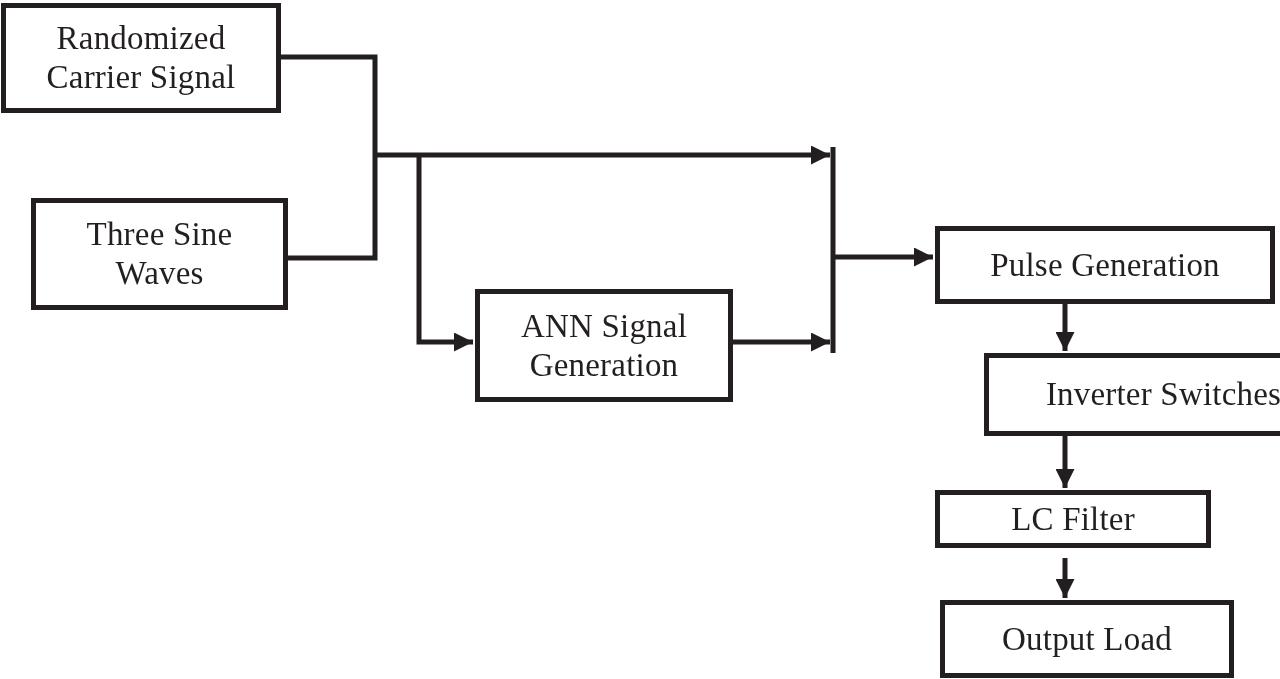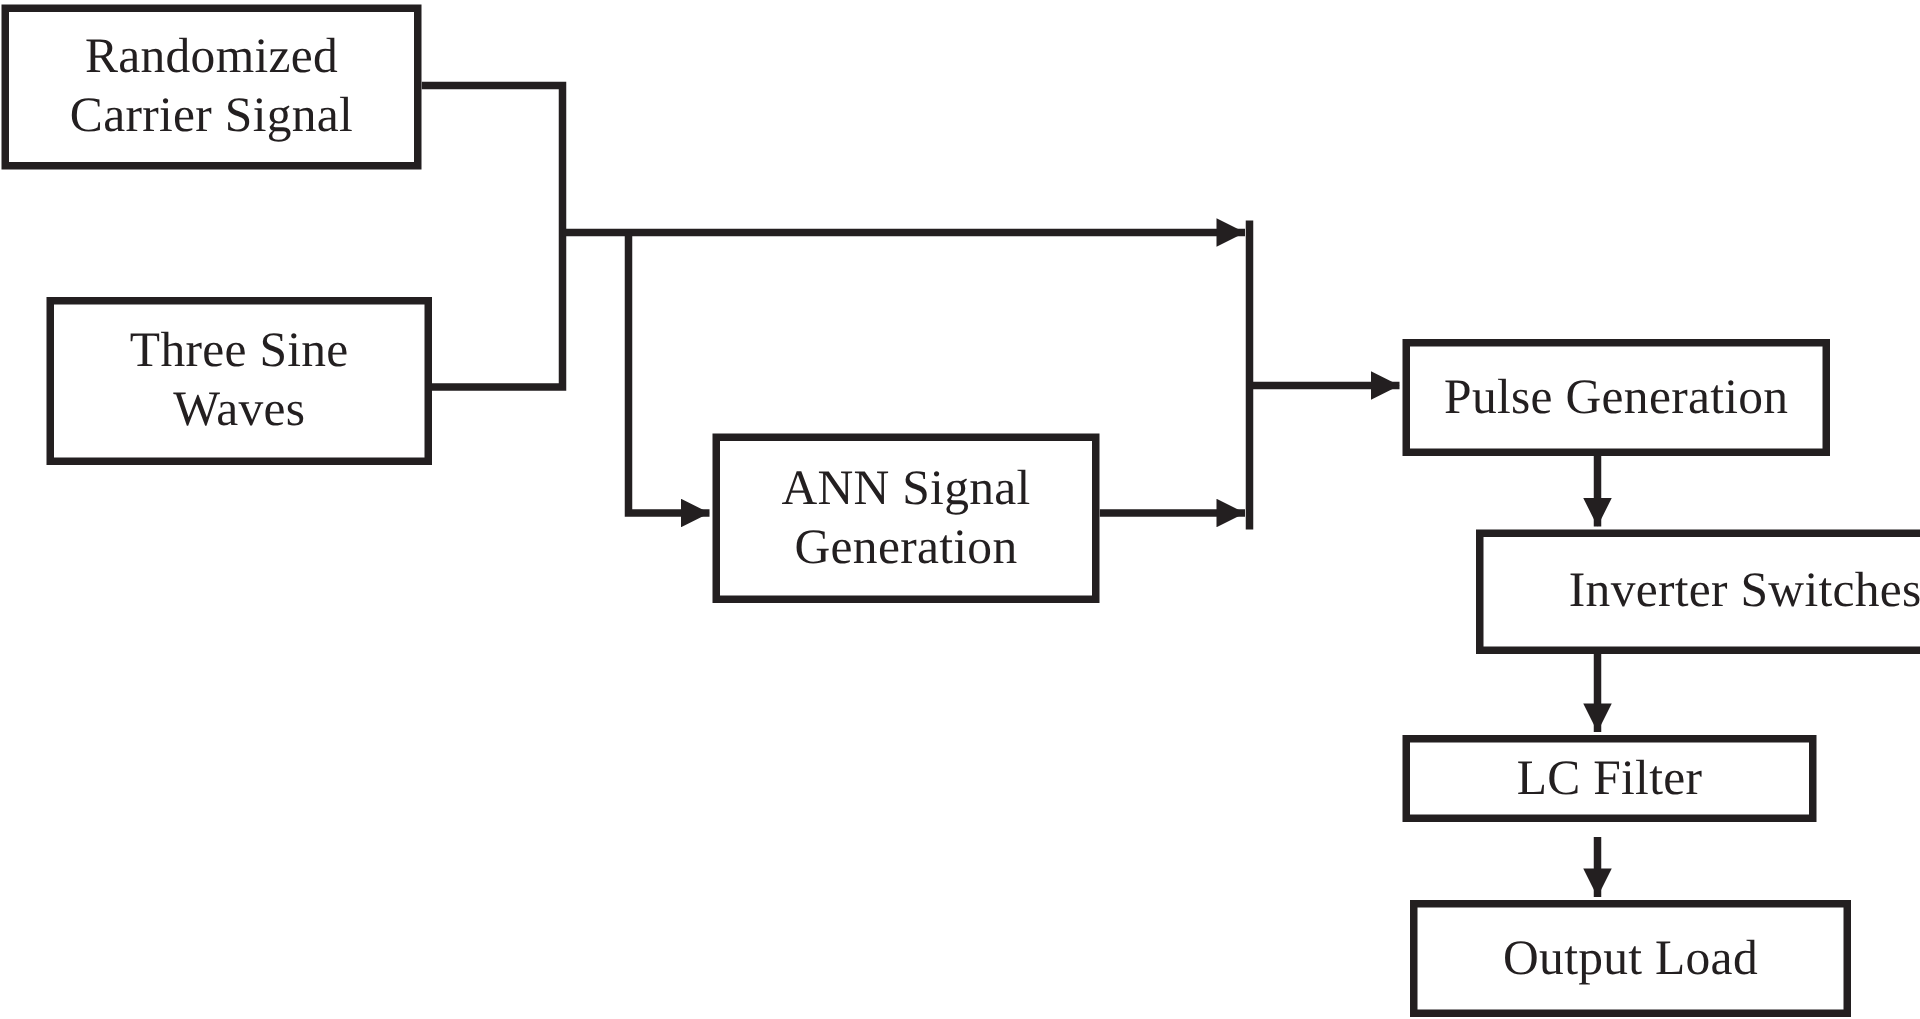--- a/index.html
+++ b/index.html
@@ -42,21 +42,21 @@
   .node-label {
     font-size: 33px;
     line-height: 1.17;
     white-space: pre-line;
     letter-spacing: 0.2px;
   }
   
   .n-carrier  { left: 1px;   top: 3px;   width: 280px; height: 110px; }
   .n-sine     { left: 31px;  top: 198px; width: 257px; height: 112px; }
   .n-ann      { left: 475px; top: 289px; width: 258px; height: 113px; }
-  .n-pulse    { left: 935px; top: 226px; width: 285px; height: 78px;  }
+  .n-pulse    { left: 935px; top: 226px; width: 340px; height: 78px;  }
   .n-inverter { left: 984px; top: 353px; width: 340px; height: 83px; padding-left: 19px;  }
   .n-lc       { left: 935px; top: 490px; width: 276px; height: 58px;  }
   .n-output   { left: 940px; top: 600px; width: 294px; height: 78px;  }
 </style>
 </head>
 <body>
 
 <div class="canvas">
 
   <svg class="edges-layer" width="1280" height="679" viewBox="0 0 1280 679" xmlns="http://www.w3.org/2000/svg">

